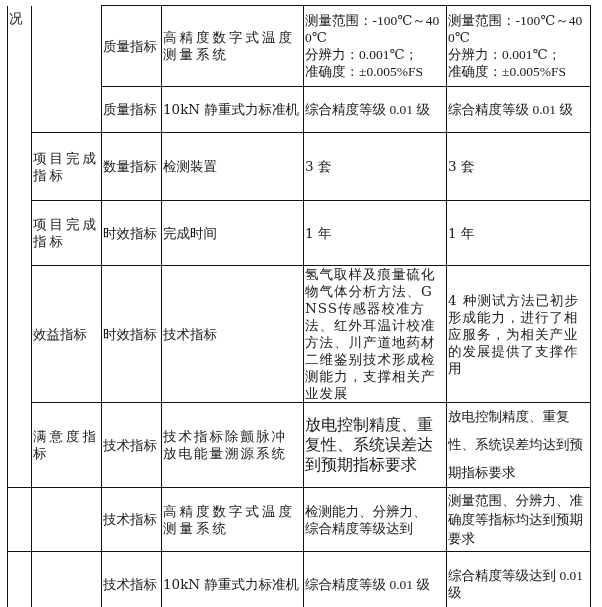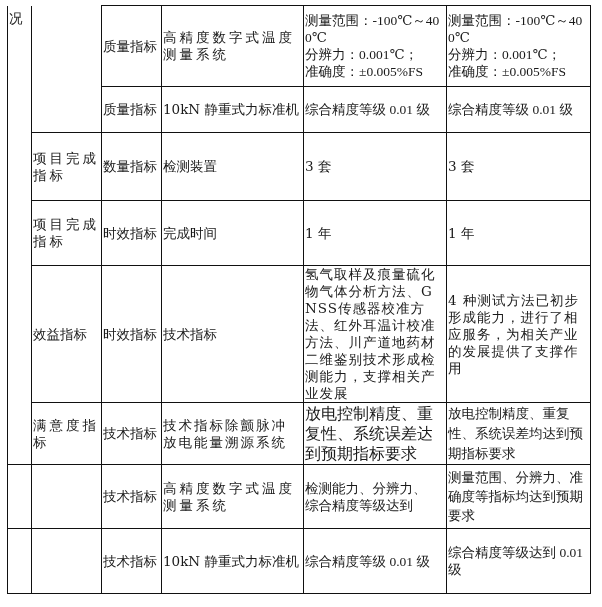--- a/index.html
+++ b/index.html
@@ -81,21 +81,21 @@
     <td class="gray"><span>技术指标</span></td>
     <td class="spaced" style="letter-spacing:1px"><span>氢气取样及痕量硫化物气体分析方法、GNSS传感器校准方法、红外耳温计校准方法、川产道地药材二维鉴别技术形成检测能力，支撑相关产业发展</span></td>
     <td class="gray" style="letter-spacing:1px"><span>4 种测试方法已初步形成能力，进行了相应服务，为相关产业的发展提供了支撑作用</span></td>
   </tr>
 
   <tr style="height:62px">
     <td class="gray spaced"><span>满意度指标</span></td>
     <td><span>技术指标</span></td>
     <td class="gray spaced" style="letter-spacing:2px"><span>技术指标除颤脉冲放电能量溯源系统</span></td>
     <td class="small2" style="font-size:16px;line-height:20px"><span>放电控制精度、重复性、系统误差达到预期指标要求</span></td>
-    <td class="gray small2" style="line-height:20px"><span>放电控制精度、重复性、系统误差均达到预期指标要求</span></td>
+    <td class="gray small2" style="line-height:28px"><span>放电控制精度、重复性、系统误差均达到预期指标要求</span></td>
   </tr>
 
   <tr style="height:64px">
     <td></td>
     <td class="gray"><span></span></td>
     <td><span>技术指标</span></td>
     <td class="gray spaced"><span>高精度数字式温度测量系统</span></td>
     <td class="small">
       <span class="line">检测能力、分辨力、</span>
       <span class="line">综合精度等级达到</span>

